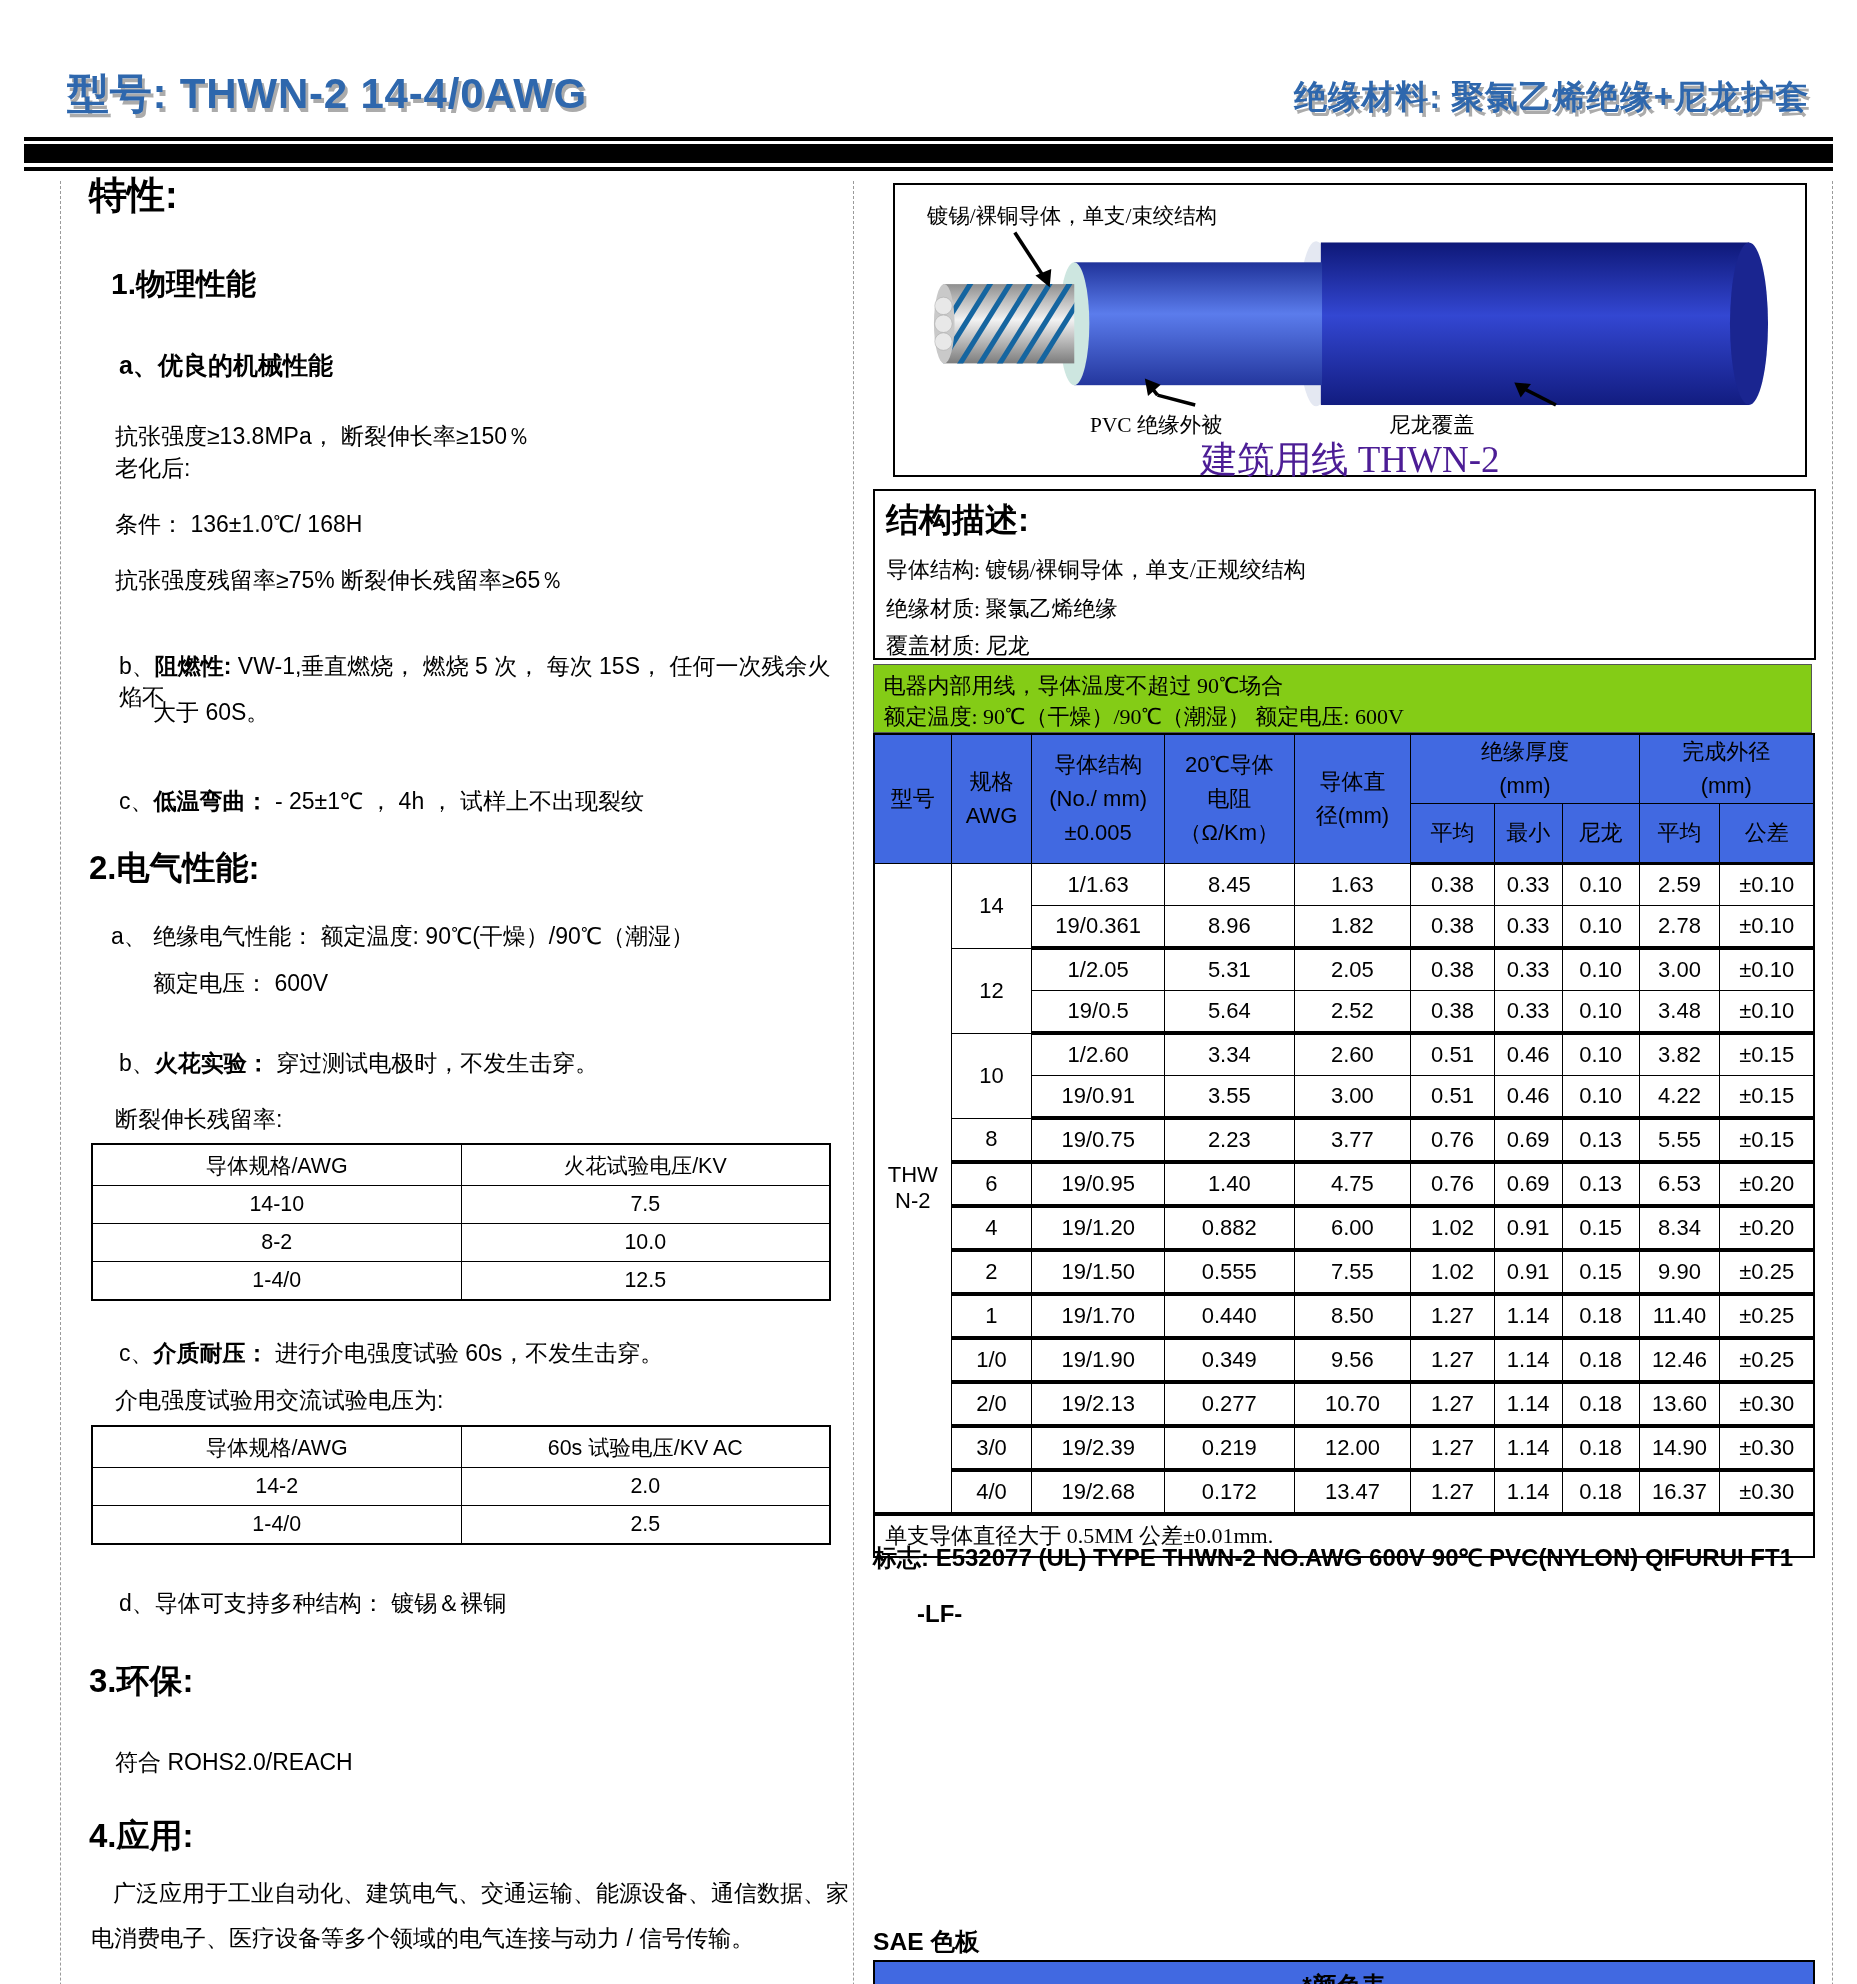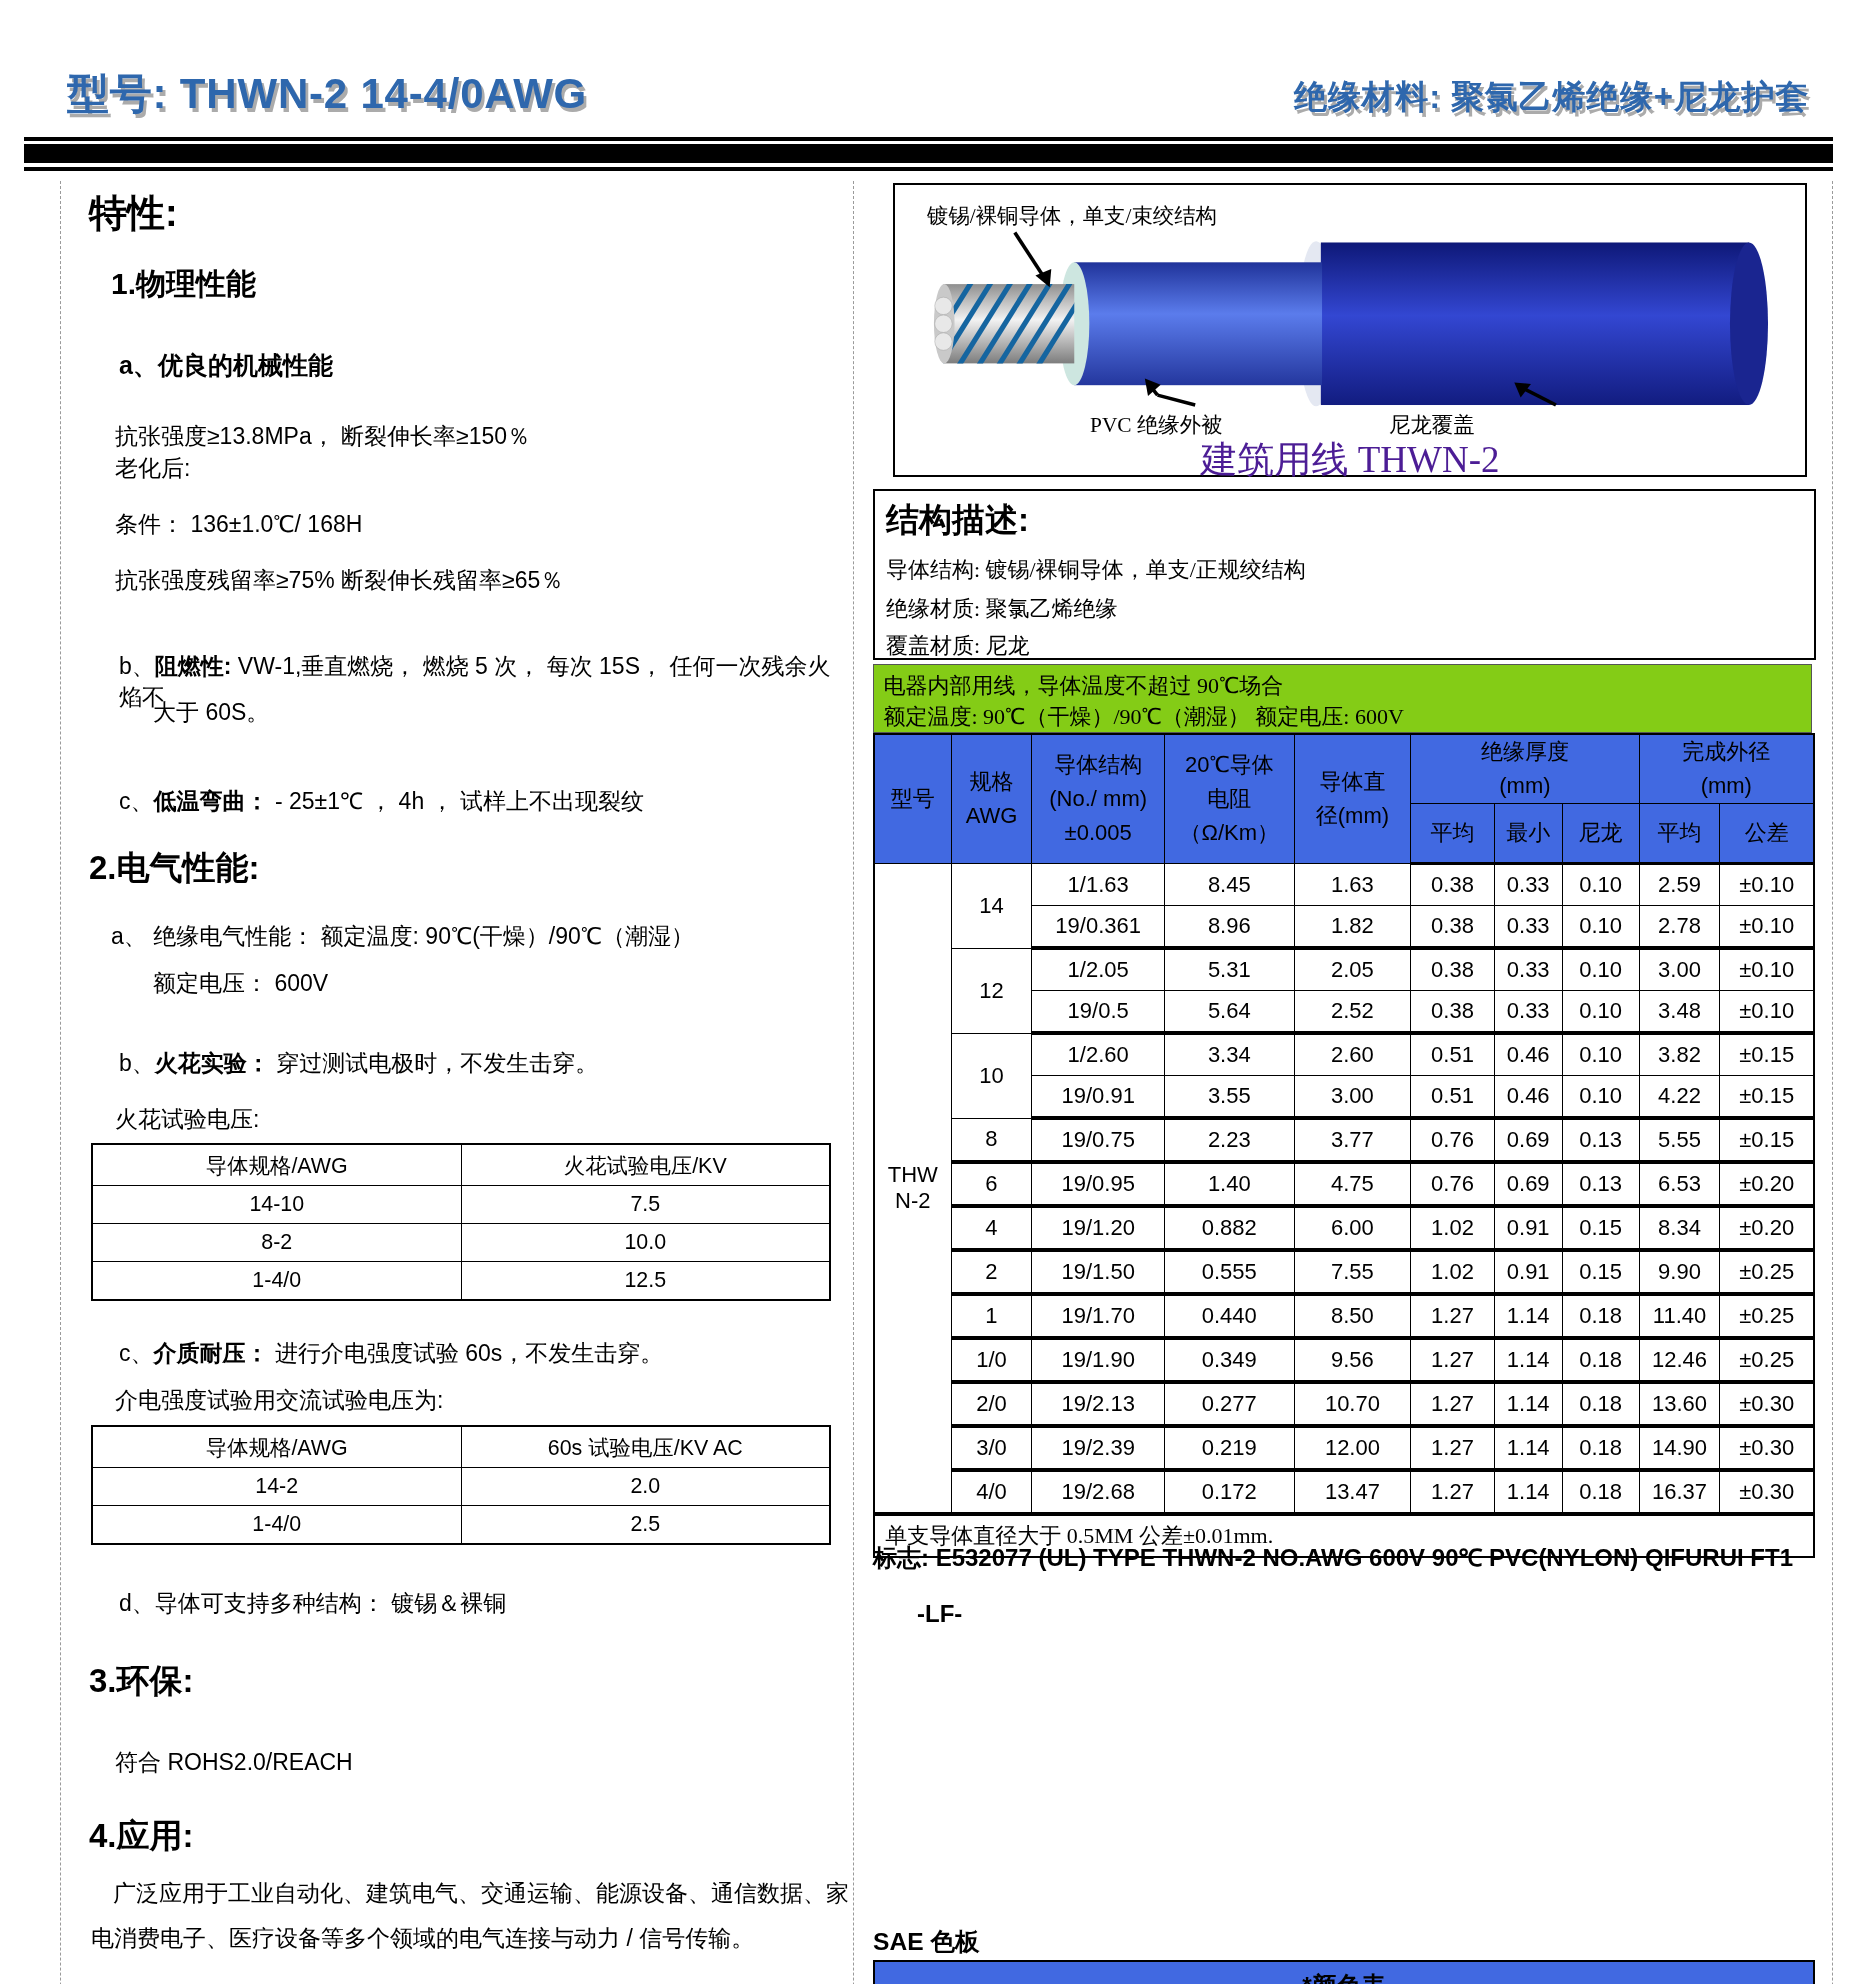--- a/index.html
+++ b/index.html
@@ -51,21 +51,21 @@
   <div class="abs doc-title" style="right:48px;top:75px;font-size:33px;">绝缘材料: 聚氯乙烯绝缘+尼龙护套</div>
 
   <div class="hline" style="left:24px;top:137px;width:1809px;height:3.6px;"></div>
   <div class="hline" style="left:24px;top:144px;width:1809px;height:19px;"></div>
   <div class="hline" style="left:24px;top:167px;width:1809px;height:3.6px;"></div>
 
   <div class="vdash" style="left:60px;top:181px;height:2265px;"></div>
   <div class="vdash" style="left:853px;top:181px;height:2265px;"></div>
   <div class="vdash" style="left:1832px;top:181px;height:2265px;"></div>
 
-  <div class="abs b fs96" style="left:89px;top:188px;">特性:</div>
+  <div class="abs b fs96" style="left:89px;top:170px;">特性:</div>
   <div class="abs b fs80" style="left:111px;top:264px;font-size:30px;">1.物理性能</div>
   <div class="abs b" style="left:119px;top:349px;font-size:25px;">a、优良的机械性能</div>
   <div class="abs fs58" style="left:115px;top:397px;margin-top:24px;">抗张强度≥13.8MPa， 断裂伸长率≥150％</div>
   <div class="abs fs58" style="left:115px;top:453px;">老化后:</div>
   <div class="abs fs58" style="left:115px;top:509px;">条件： 136±1.0℃/ 168H</div>
   <div class="abs fs58" style="left:115px;top:565px;">抗张强度残留率≥75%  断裂伸长残留率≥65％</div>
 
   <div class="abs fs58" style="left:119px;top:651px;width:715px;">
     <span>b、</span><span class="b">阻燃性:</span><span> VW-1,垂直燃烧， 燃烧 5 次， 每次 15S， 任何一次残余火焰不</span>
   </div>
@@ -75,21 +75,21 @@
     <span>c、</span><span class="b">低温弯曲：</span><span> - 25±1℃ ， 4h ， 试样上不出现裂纹</span>
   </div>
 
   <div class="abs b" style="left:89px;top:846px;font-size:33px;">2.电气性能:</div>
   <div class="abs fs58" style="left:111px;top:921px;">a、 绝缘电气性能： 额定温度: 90℃(干燥）/90℃（潮湿）</div>
   <div class="abs fs58" style="left:153px;top:968px;">额定电压： 600V</div>
 
   <div class="abs fs58" style="left:119px;top:1048px;">
     <span>b、</span><span class="b">火花实验：</span><span> 穿过测试电极时，不发生击穿。</span>
   </div>
-  <div class="abs fs58" style="left:115px;top:1104px;">火花试验电压:</div>
+  <div class="abs fs58" style="left:115px;top:1104px;">断裂伸长残留率:</div>
 
   <table class="tbl smalltbl abs" style="left:91px;top:1143px;">
     <colgroup>
         <col style="width:50%">
         <col style="width:50%">
       </colgroup>
     <tbody>
         <tr class="hd">
       <td>导体规格/AWG</td>
       <td>火花试验电压/KV</td>

